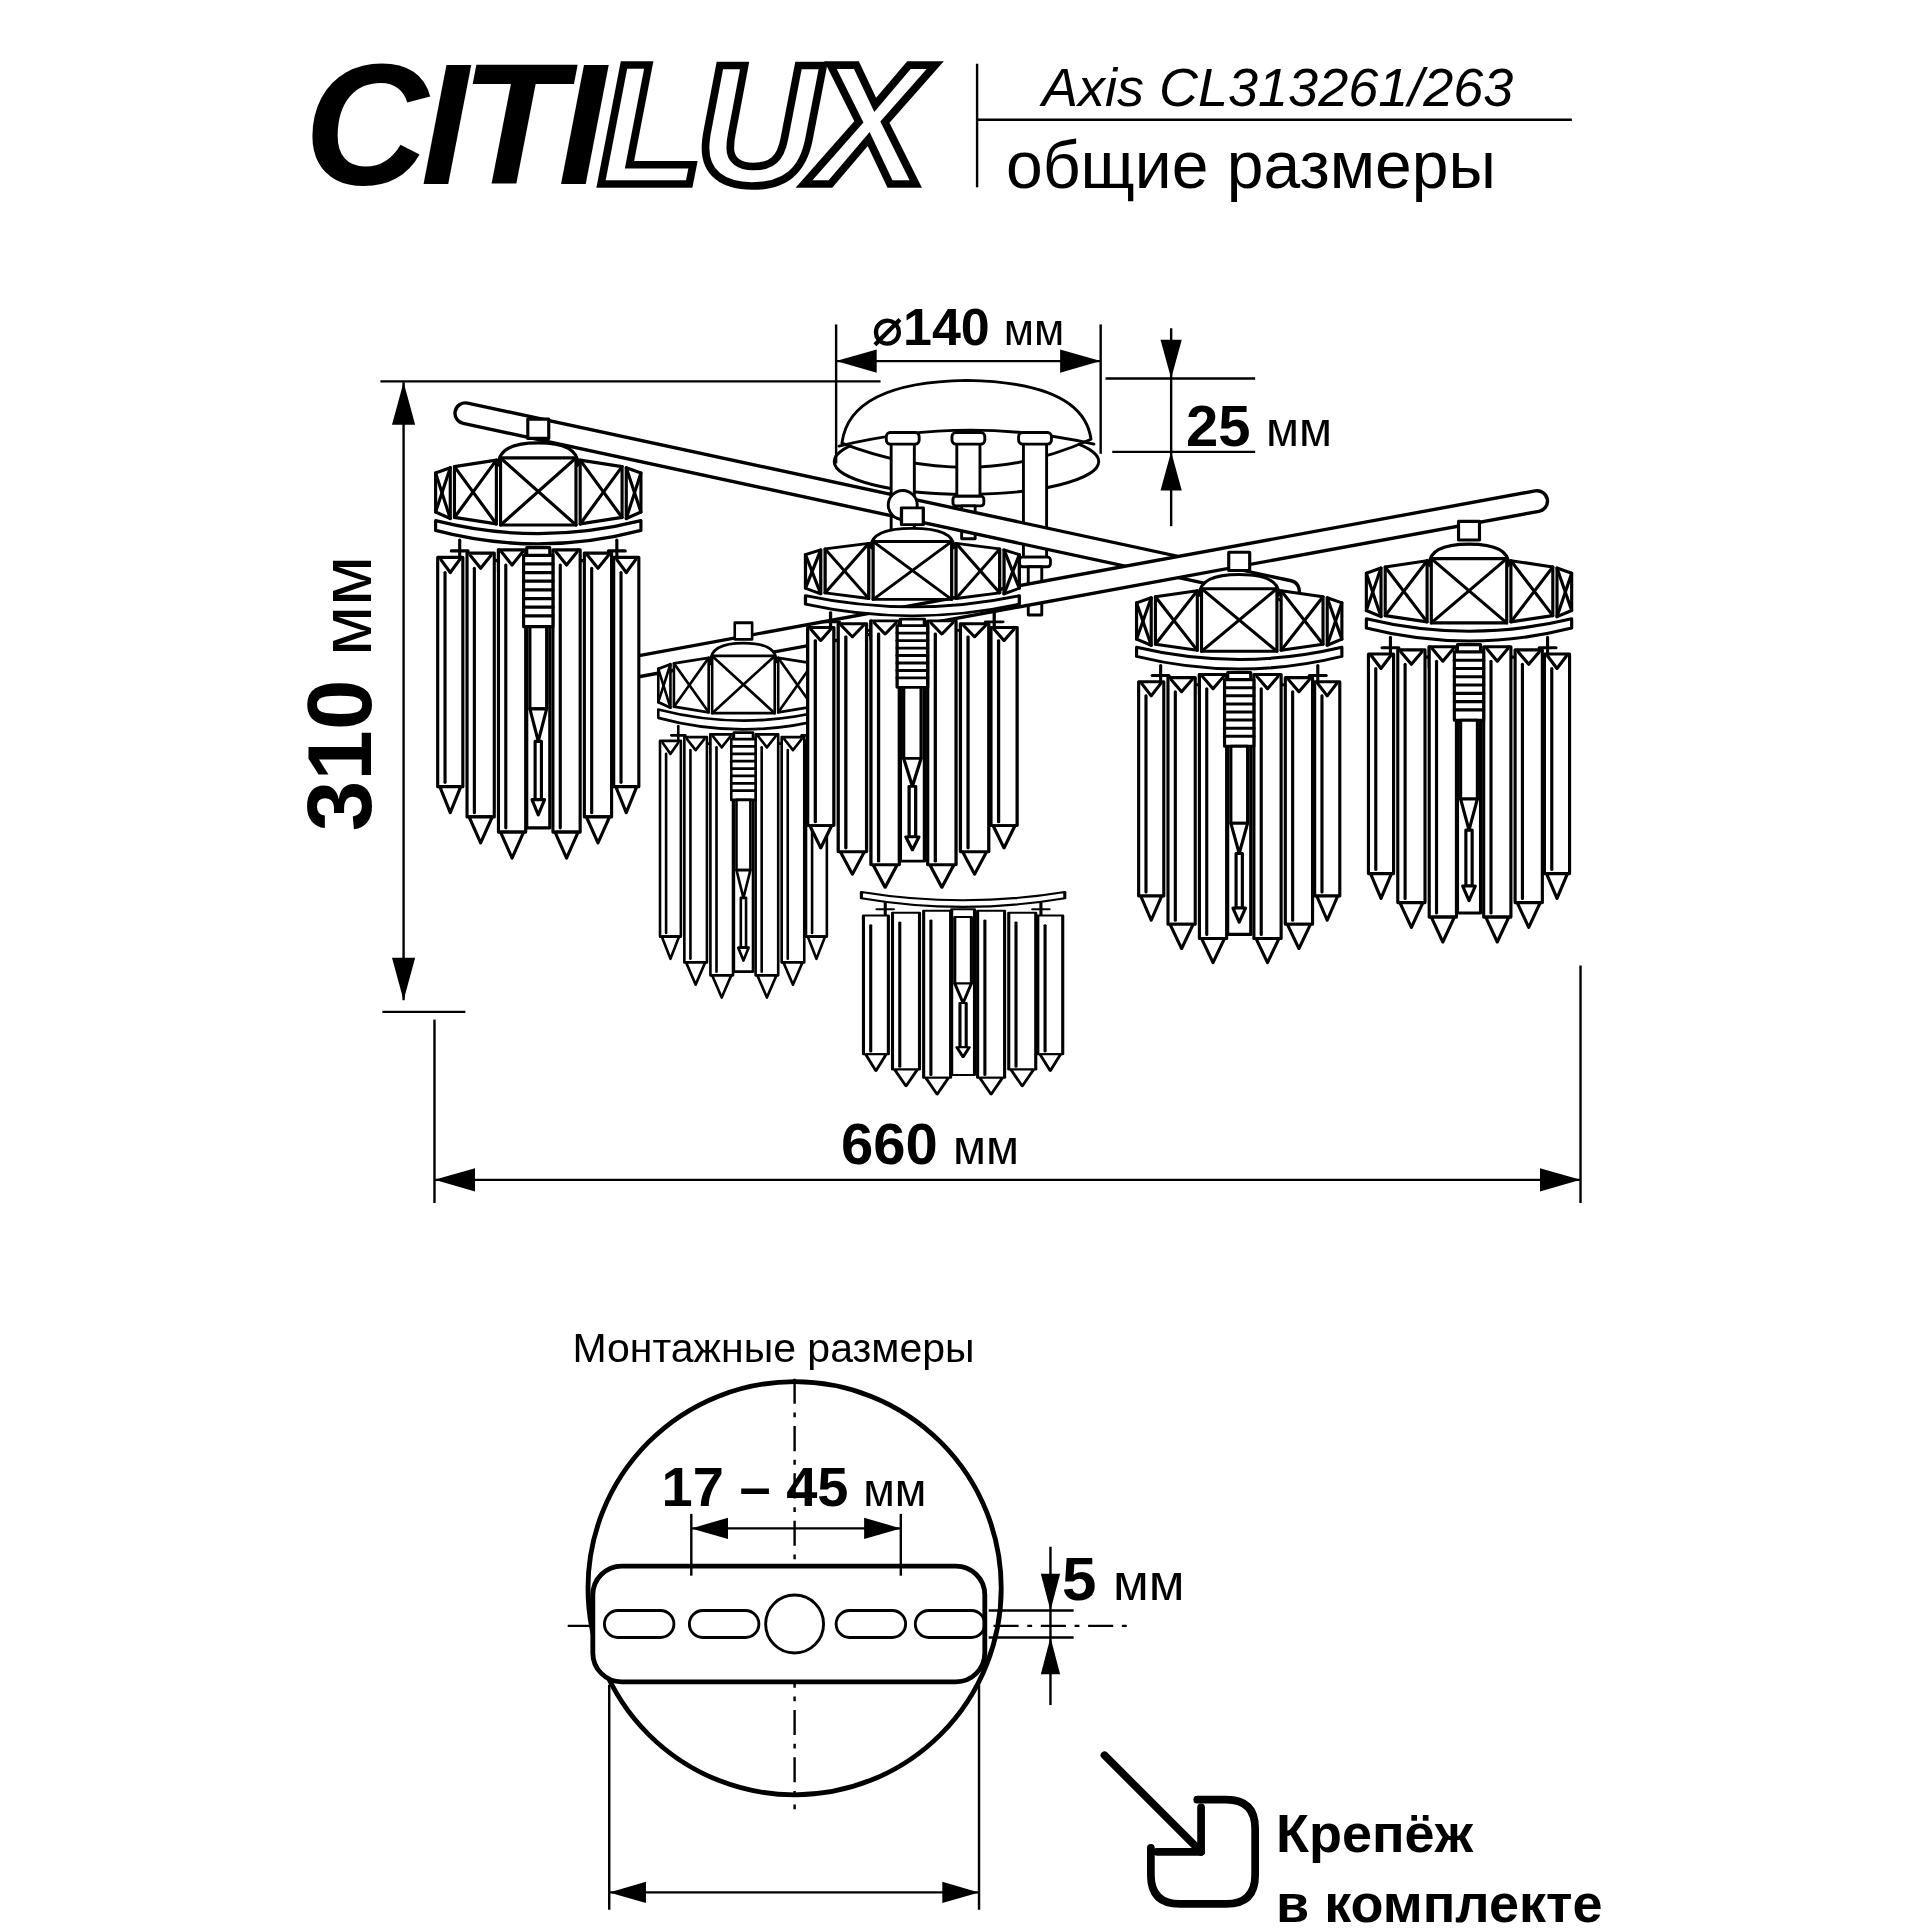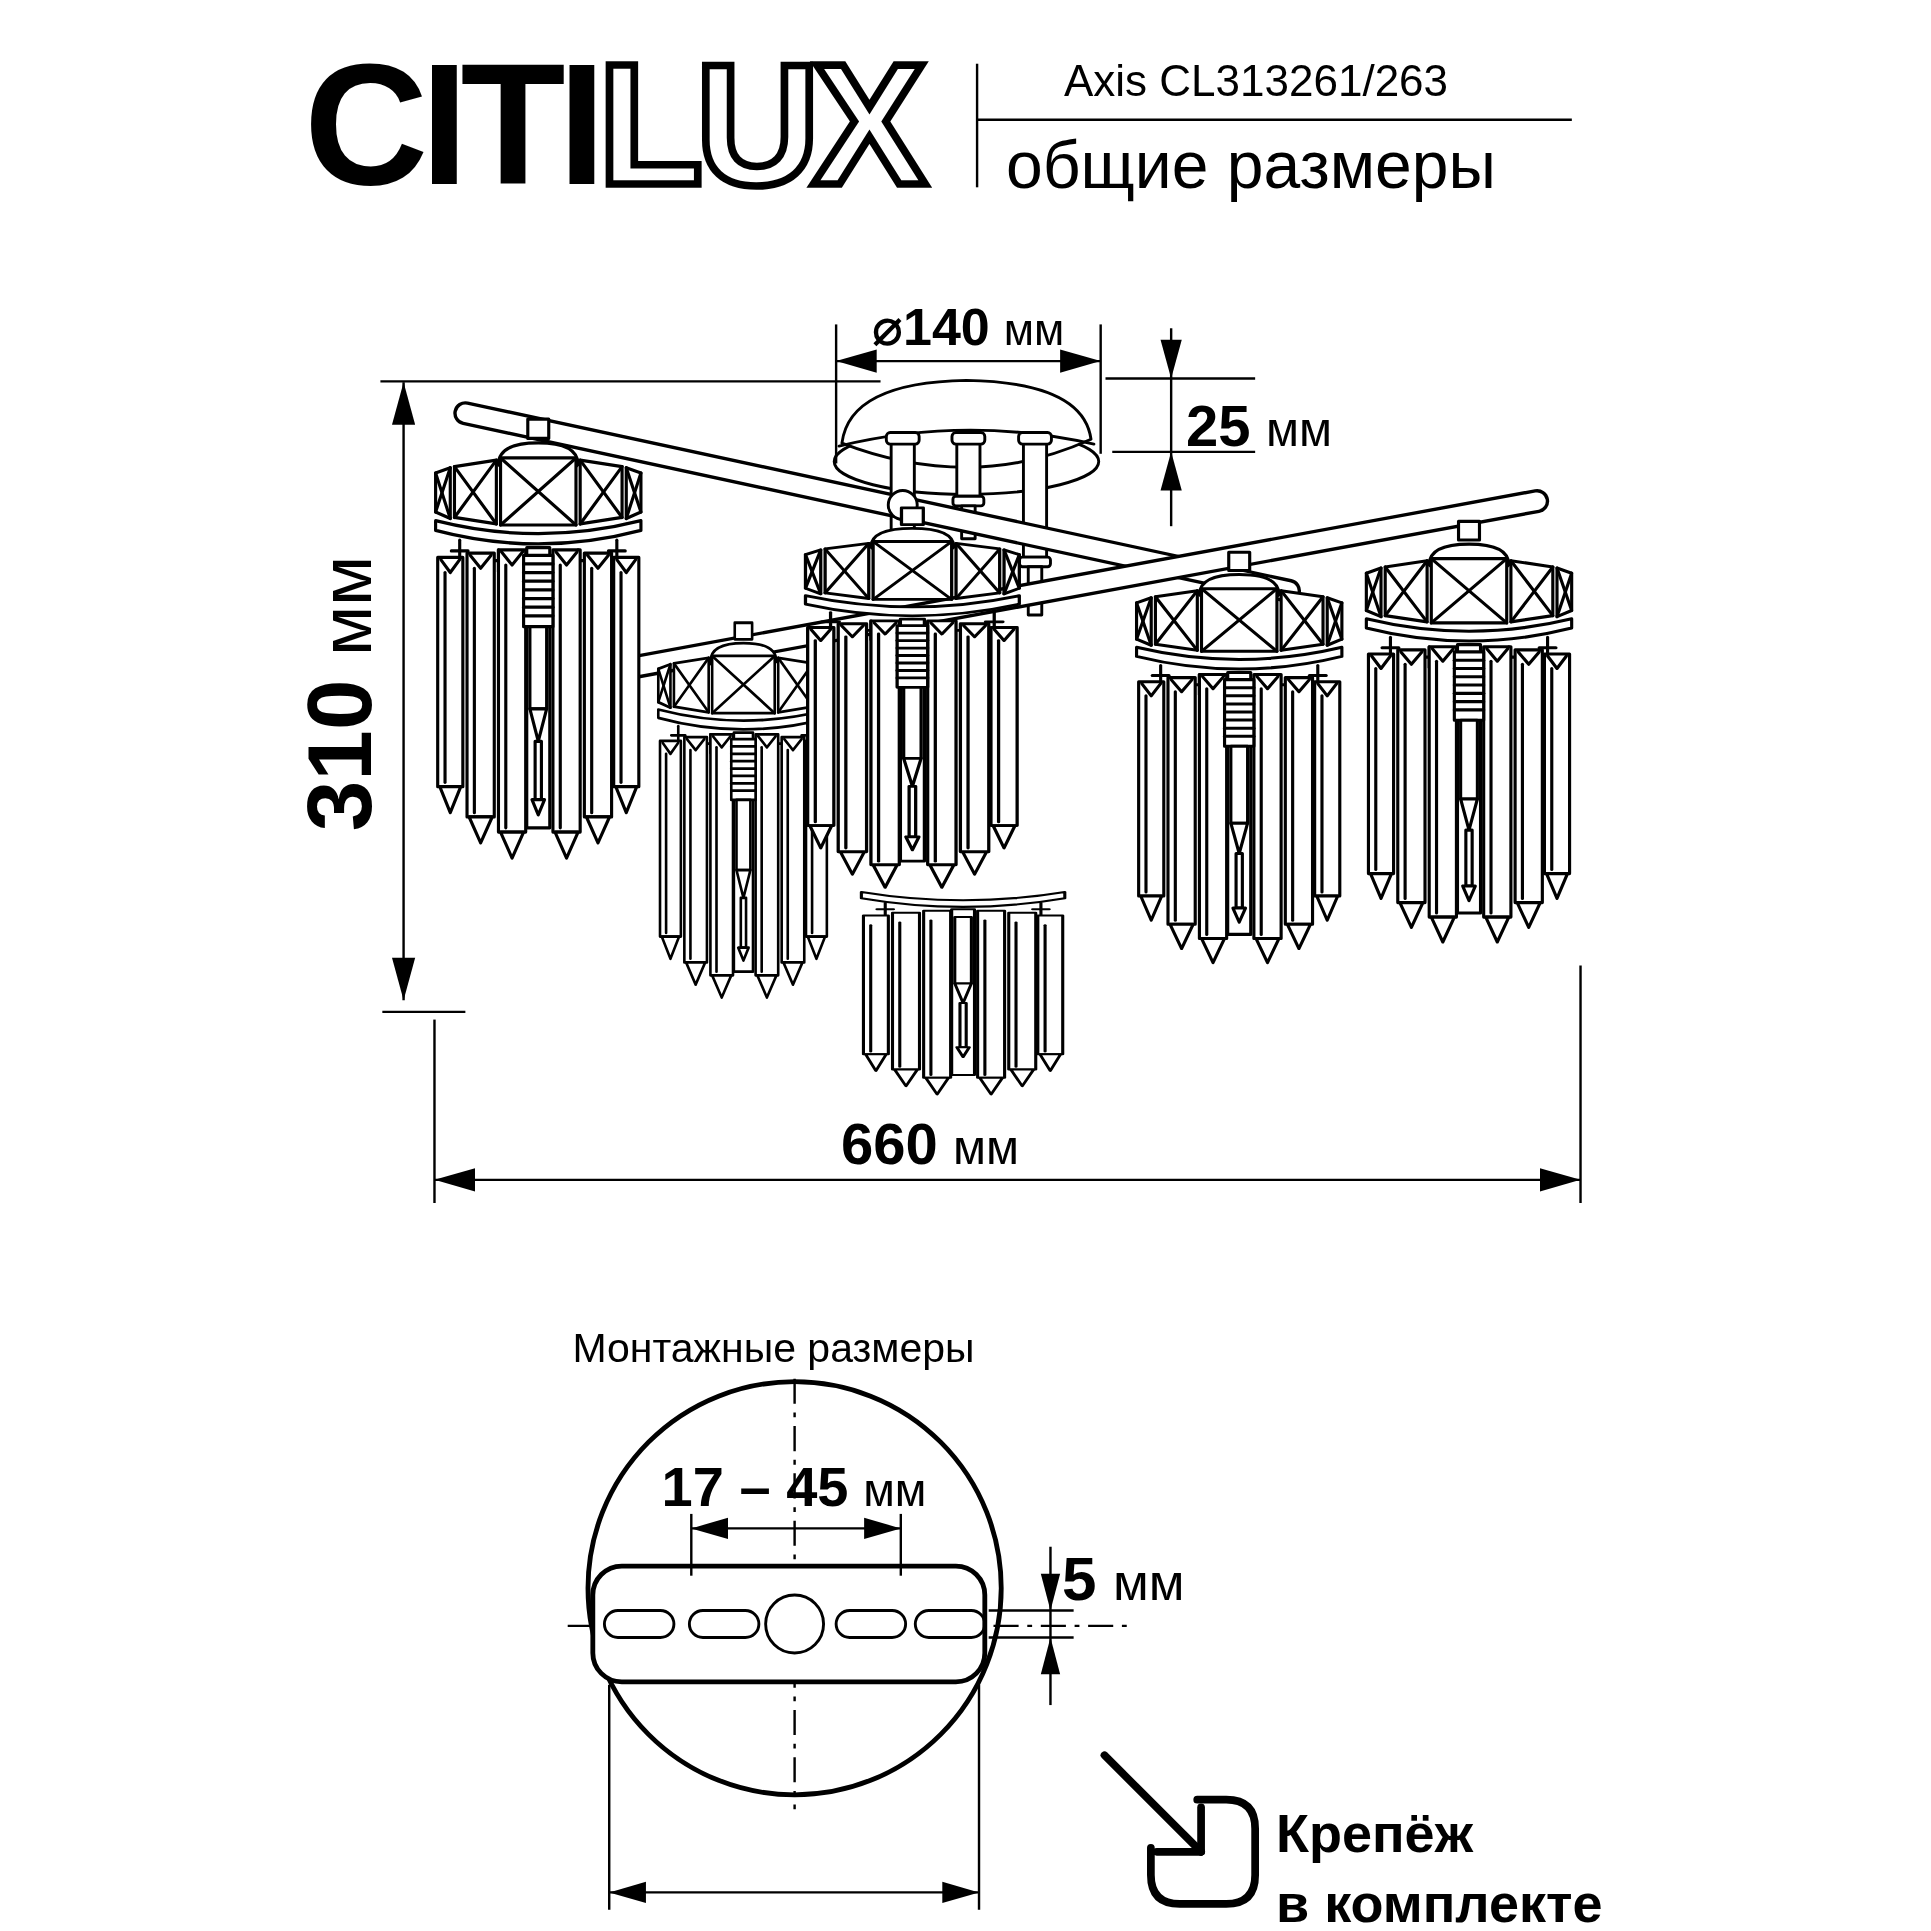--- a/index.html
+++ b/index.html
@@ -2,24 +2,24 @@
 <html><head>
 <meta charset="utf-8">
 <style>
   html,body{margin:0;padding:0;background:#e8e8e8;}
   .page{position:relative;width:1931px;height:1931px;background:#ffffff;overflow:hidden;
         font-family:"Liberation Sans","DejaVu Sans",sans-serif;color:#000;}
   .page svg{position:absolute;left:0;top:0;}
 
   
   .brand{position:absolute;left:304px;top:37px;height:174px;line-height:174px;
-         font-size:172px;font-weight:bold;letter-spacing:-7.7px;white-space:nowrap;}
+         font-size:172px;font-weight:bold;letter-spacing:-7.7px;white-space:nowrap;font-style:italic;}
   .brand .solid{color:#000;}
   .brand .outline{color:#fff;-webkit-text-stroke:7.7px #000;}
-  .model{position:absolute;left:1064px;top:56px;font-size:44px;font-weight:normal;white-space:nowrap;}
+  .model{position:absolute;left:1042px;top:56px;font-size:54px;font-weight:normal;white-space:nowrap;font-style:italic;}
   .subtitle{position:absolute;left:1006px;top:127px;font-size:66px;font-weight:normal;white-space:nowrap;}
 
   
   .lbl{position:absolute;white-space:nowrap;}
   .lbl .num{font-weight:bold;}
   .lbl .unit{margin-left:0.32em;font-weight:normal;}
   .c{text-align:center;}
 
   .d140{left:775px;top:297px;width:386px;font-size:52px;}
   .d140 .unit{font-size:44px;}

